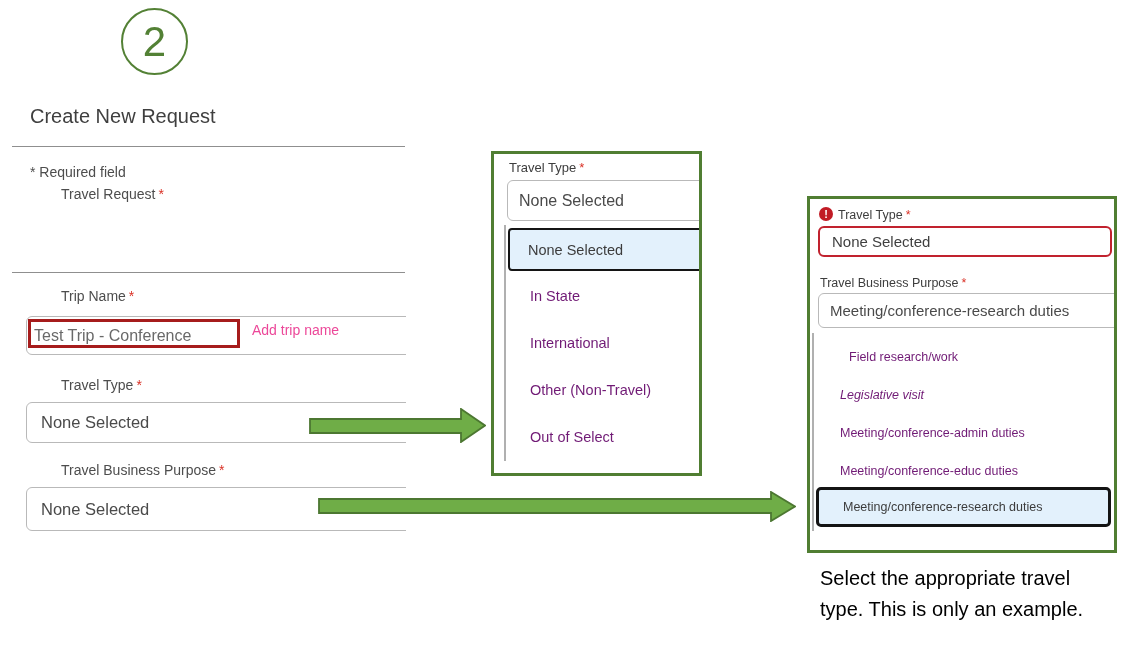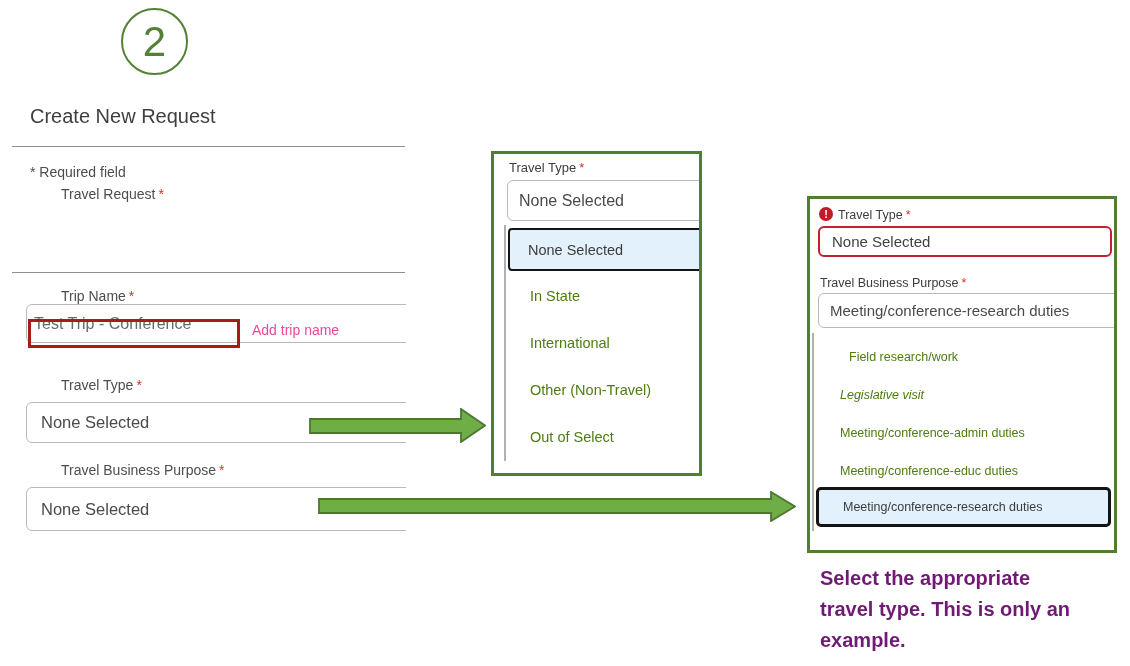--- a/index.html
+++ b/index.html
@@ -26,32 +26,32 @@
     position:absolute;left:0;top:0;background:#fff;border:1.5px solid #b9b9b9;border-radius:6px;
     display:flex;align-items:center;color:#4a4a4a;box-sizing:border-box;
   }
   .redbox{border:3px solid #a61c1c;background:transparent;}
   .annotation{font-size:14px;color:#ec4899;white-space:nowrap;}
 
   
   .gpanel{border:3px solid #507e32;background:#ffffff;overflow:hidden;}
   .plabel{font-size:13px;color:#3d3d3d;white-space:nowrap;}
   .dd-line{width:2px;background:#b0b0b0;}
-  .dd-item{font-size:14.5px;color:#4d7c0f;white-space:nowrap;}
+  .dd-item{font-size:14.5px;color:#701a75;white-space:nowrap;}
   .dd-selected{
     background:#e3f1fc;border:2.5px solid #141414;border-radius:4px;display:flex;align-items:center;
     color:#3c3c3c;box-sizing:border-box;white-space:nowrap;
   }
   .err-icon{
     width:14px;height:14px;border-radius:50%;background:#c11b25;color:#fff;display:flex;
     align-items:center;justify-content:center;font-size:11px;font-weight:bold;line-height:1;
   }
   .err-input{border:2px solid #c1222e;}
 
-  .caption{font-size:20px;line-height:31px;color:#701a75;font-weight:bold;}
+  .caption{font-size:20px;line-height:31px;color:#000000;}
 </style>
 </head>
 <body>
 
 <div class="stage">
 
   <div class="abs step-circle">
     <span>2</span>
   </div>
 
@@ -60,21 +60,21 @@
 
   <div class="abs note">* Required field</div>
   <div class="abs field-label" style="left:30px;top:186px;">
     <span>Travel Request</span><span class="req">*</span>
   </div>
   <div class="abs divider" style="left:12px;top:272px;width:393px;"></div>
 
   <div class="abs field-label" style="left:30px;top:288px;">
     <span>Trip Name</span><span class="req">*</span>
   </div>
-  <div class="abs clip" style="left:26px;top:304px;width:380px;height:41px;">
+  <div class="abs clip" style="left:26px;top:316px;width:380px;height:41px;">
     <div class="inputbox" style="width:430px;height:39px;padding-left:7px;font-size:16px;color:#696969;">
       <span>Test Trip - Conference</span>
     </div>
   </div>
   <div class="abs redbox" style="left:28px;top:319px;width:206px;height:23px;"></div>
   <div class="abs annotation" style="left:252px;top:322px;">Add trip name</div>
 
   <div class="abs field-label" style="left:30px;top:377px;">
     <span>Travel Type</span><span class="req">*</span>
   </div>

